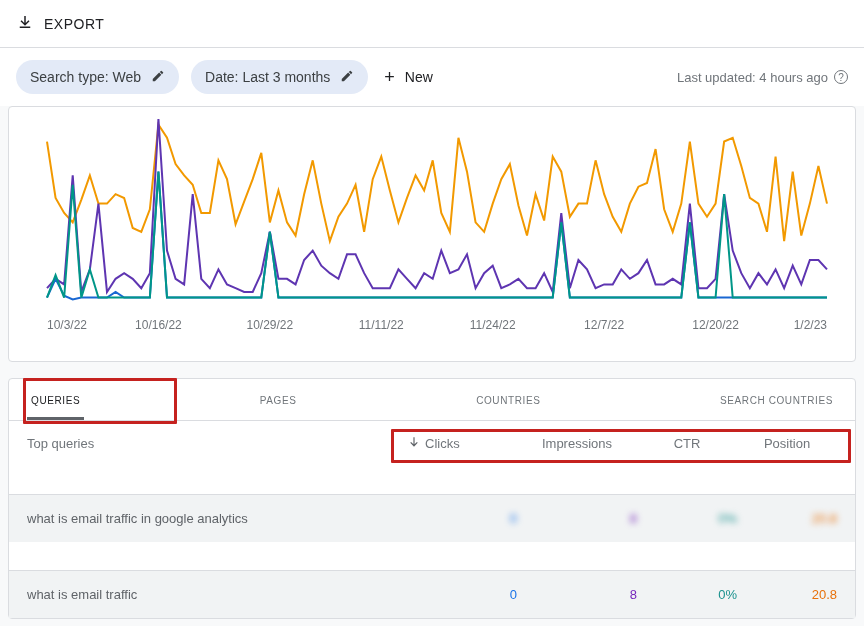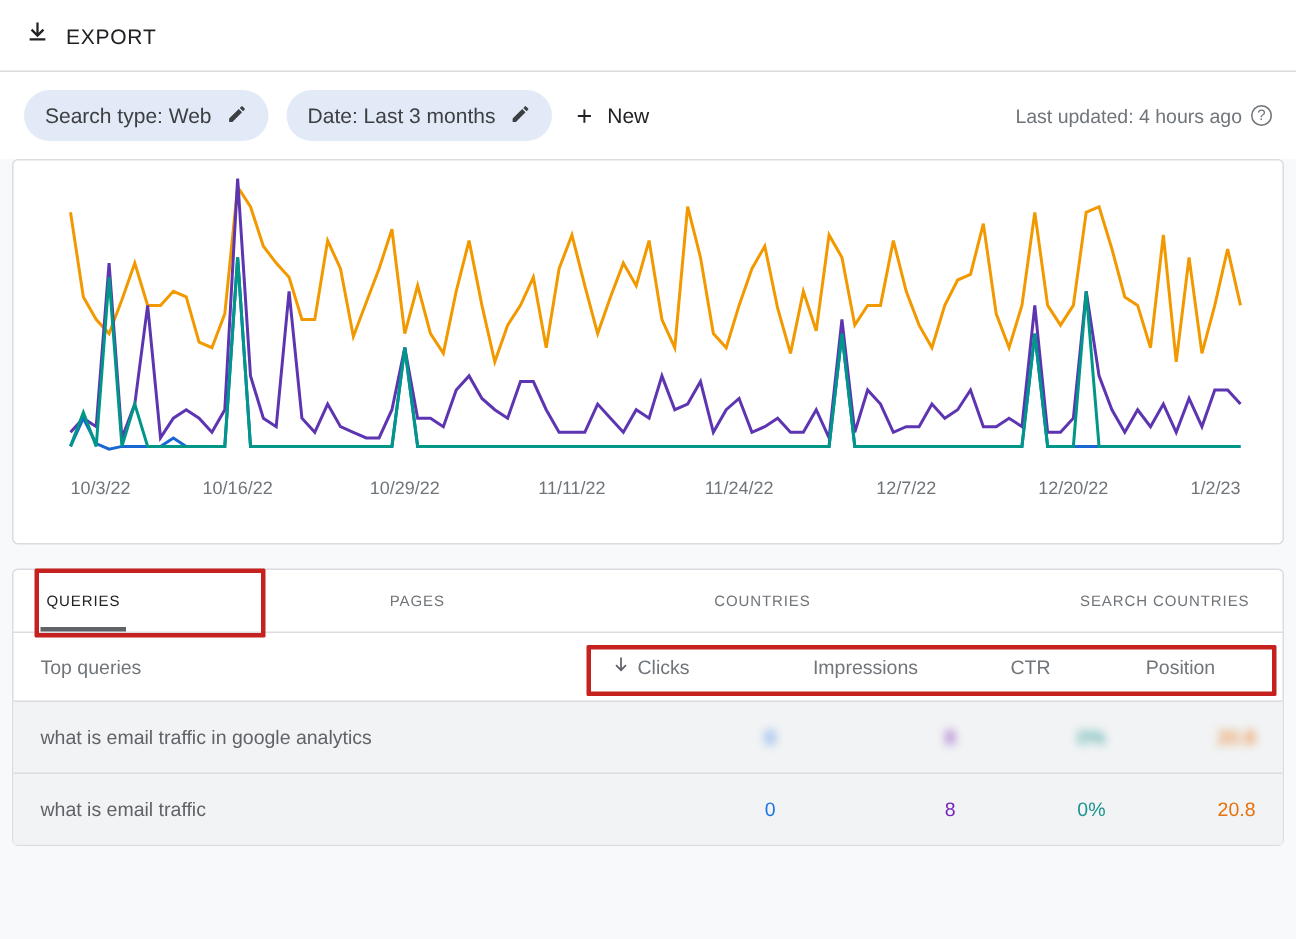--- a/index.html
+++ b/index.html
@@ -92,20 +92,21 @@
   .cols {
     display:grid; grid-template-columns: 1fr 110px 120px 100px 100px;
     align-items:center; padding:14px 18px; font-size:13px; color:var(--muted2);
   }
   .cols .sortcol { display:flex; align-items:center; gap:4px; }
   .cols .right { text-align:center; }
   .row {
     display:grid; grid-template-columns: 1fr 110px 120px 100px 100px;
     align-items:center; padding:16px 18px; font-size:13px;
     border-top:1px solid var(--divider);
+    margin-top:28px;
   }
   .row .q { color:var(--muted); }
   .row .v { text-align:right; }
   .row .v.blue{color:var(--blue);} .row .v.purple{color:var(--purple);}
   .row .v.green{color:var(--cyan);} .row .v.orange{color:var(--orange);}
   .row .v.blur { filter: blur(3px); }
   .row.alt { background:#f1f3f4; }
 </style>
 </head>
 <body>

